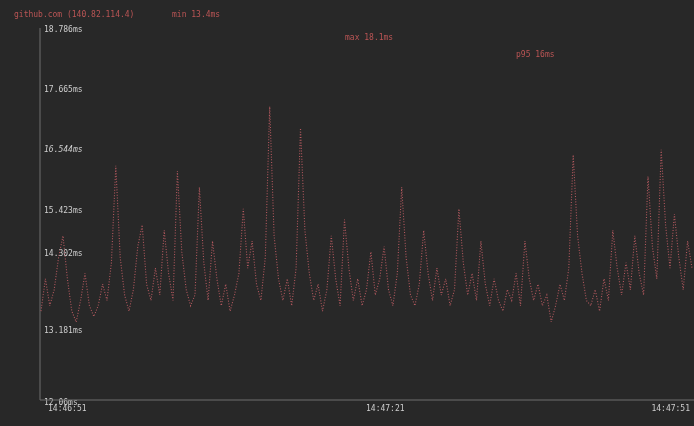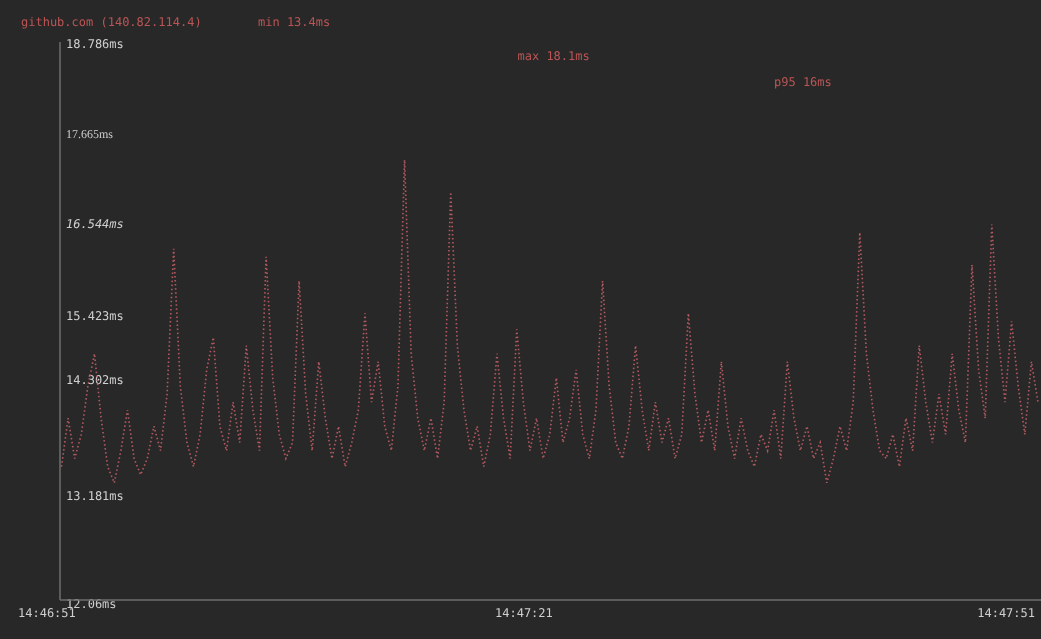--- a/index.html
+++ b/index.html
@@ -10,23 +10,23 @@
     font-family:"DejaVu Sans Mono","Liberation Mono",monospace;
     font-size:8px;
     overflow:hidden;
   }
   .hdr{position:absolute;top:10px;color:#bb5555;white-space:pre;}
   .host{left:14px;}
   .stat-min{left:172px;}
   .stat-max{left:345px;margin-top:23px;}
   .stat-p95{left:516px;margin-top:40px;}
   .ytick{position:absolute;left:3px;color:#cfcfcf;white-space:pre;margin-left:41px;}
-  .yt0{top:25px;} .yt1{top:85px;font-family:Liberation Serif, serif;} .yt2{top:145px;font-style:italic;}
+  .yt0{top:25px;} .yt1{top:85px;} .yt2{top:145px;font-style:italic;}
   .yt3{top:206px;} .yt4{top:249px;} .yt5{top:326px;} .yt6{top:398px;}
-  .xtick{position:absolute;top:404px;color:#cfcfcf;white-space:pre;}
+  .xtick{position:absolute;top:404px;color:#cfcfcf;white-space:pre;margin-left:36px;}
   .xt0{left:12px;} .xt1{left:330px;} .xt2{right:4px;}
   .chart-svg{position:absolute;left:0;top:0;}
 </style>
 </head>
 <body>
 
 <div class="screen">
 
   <span class="hdr host">github.com (140.82.114.4)</span>
   <span class="hdr stat-min">min 13.4ms</span>

